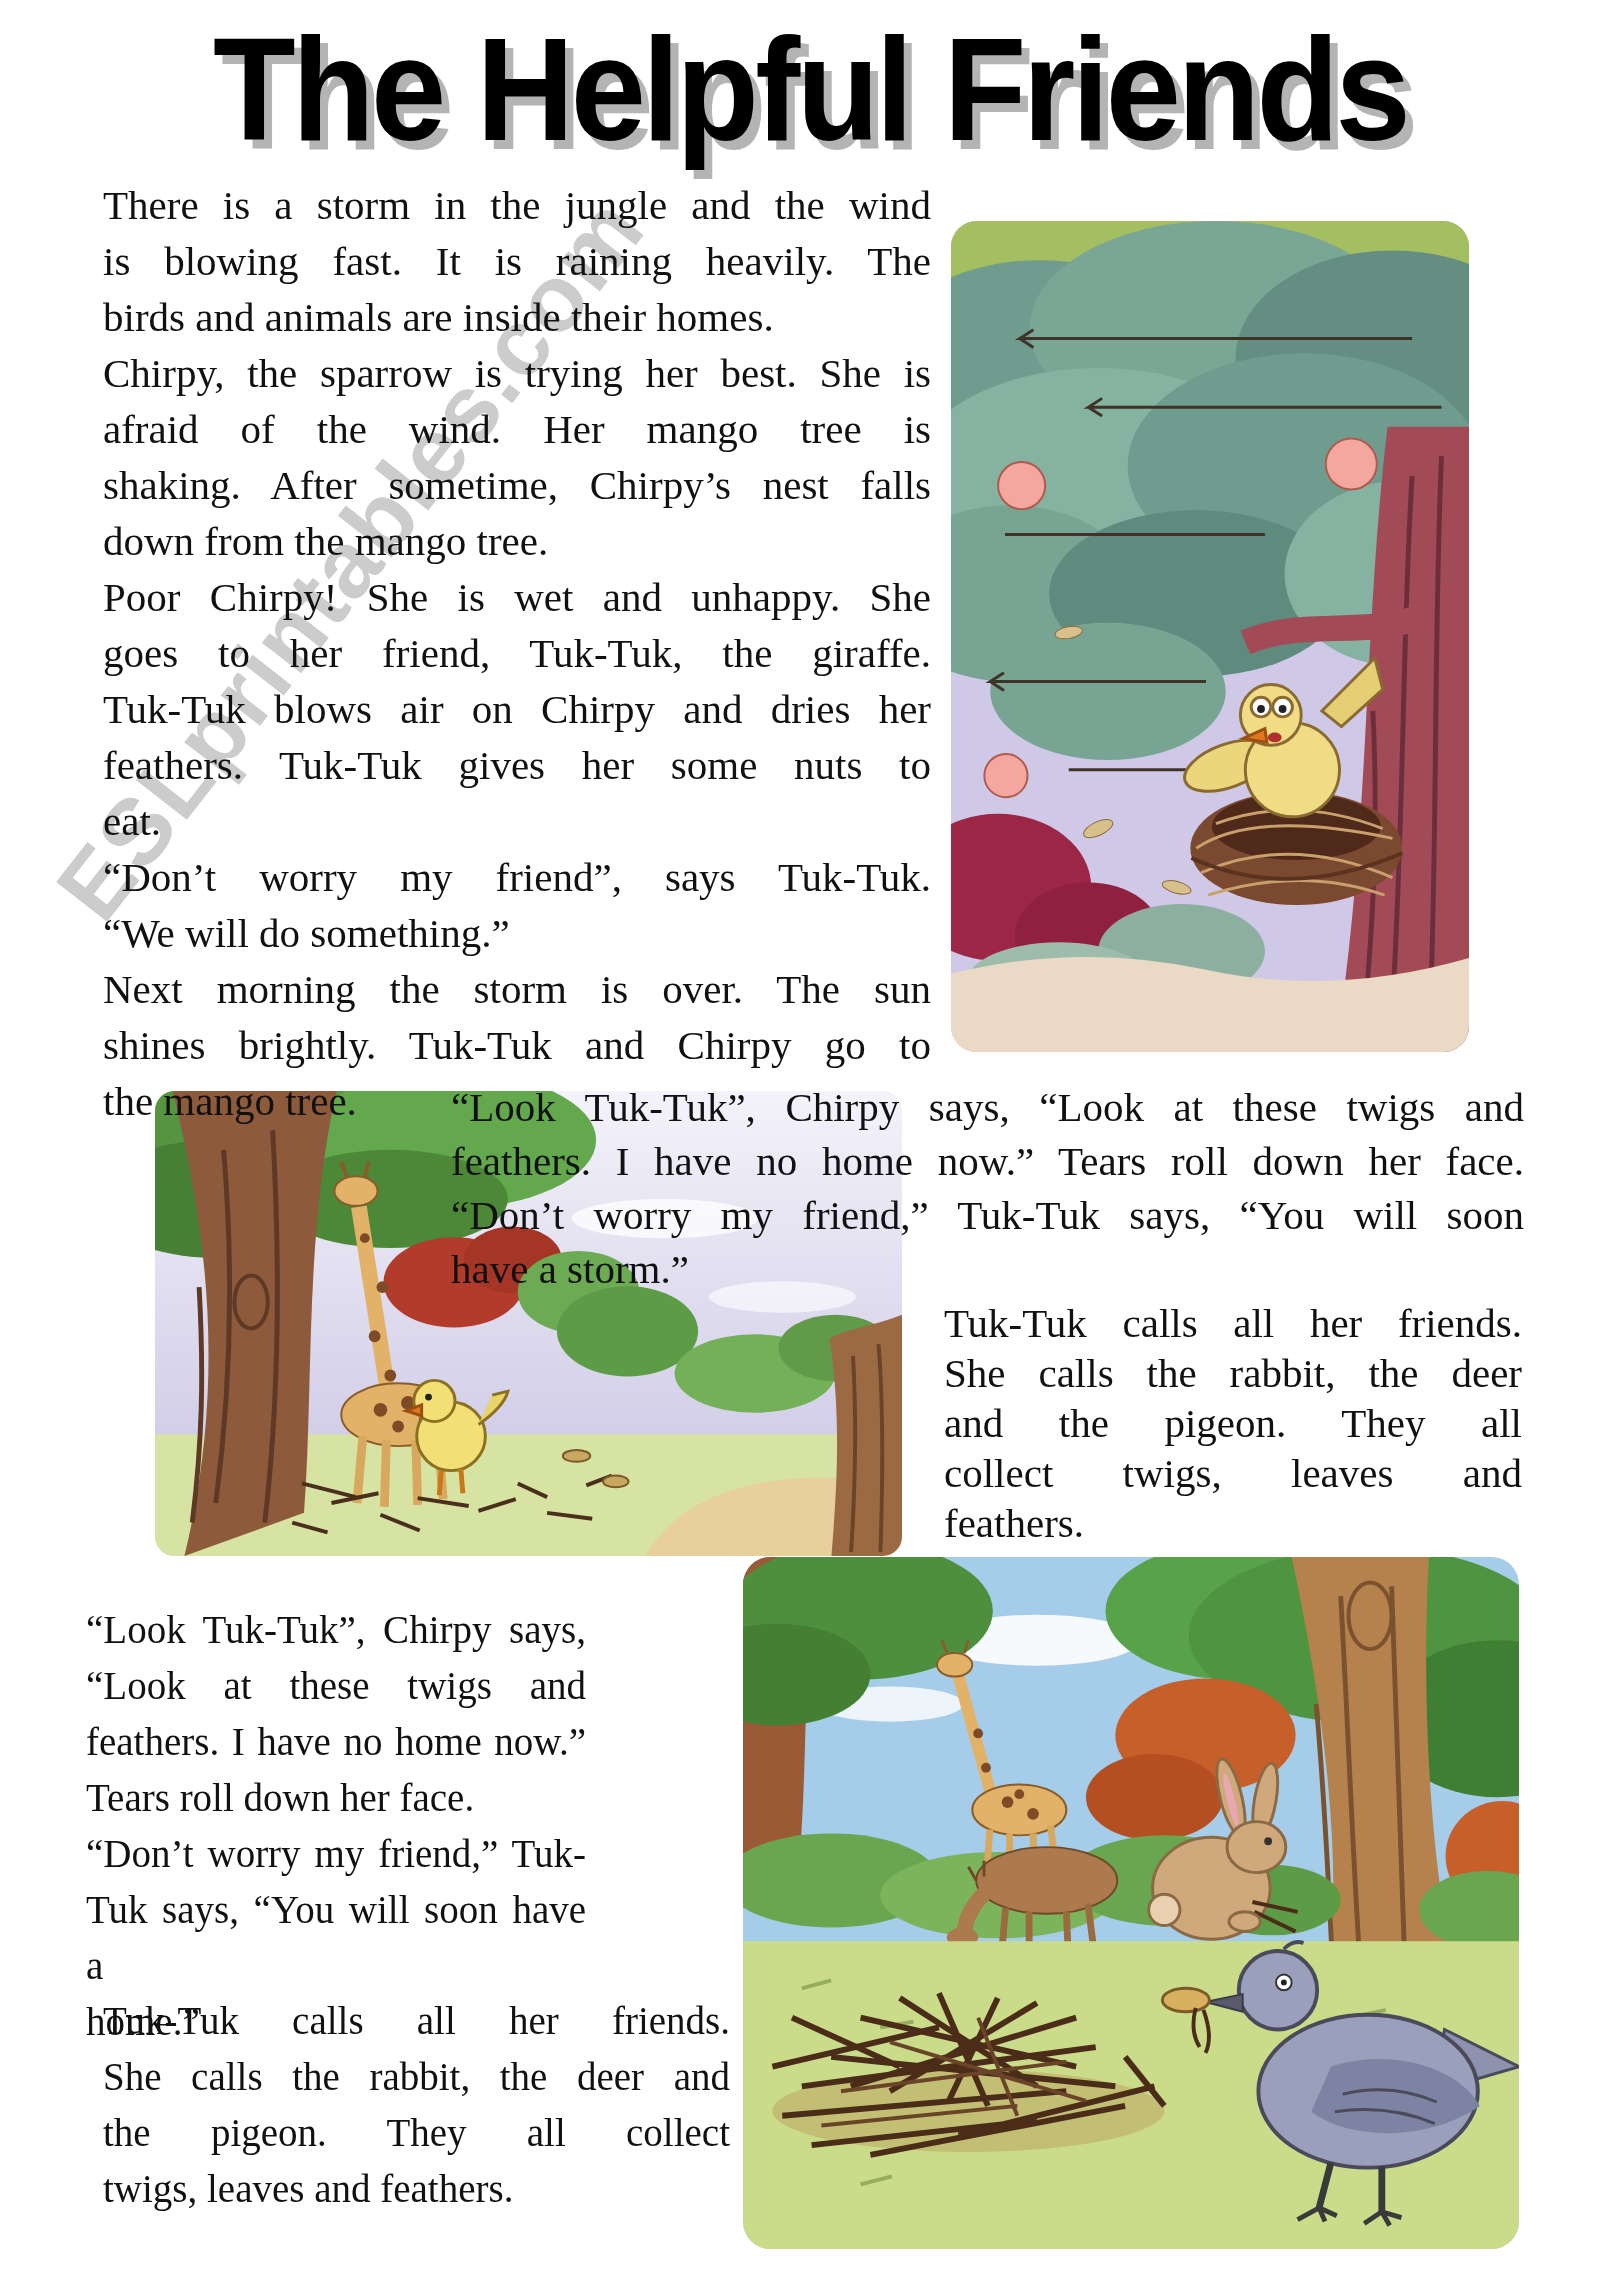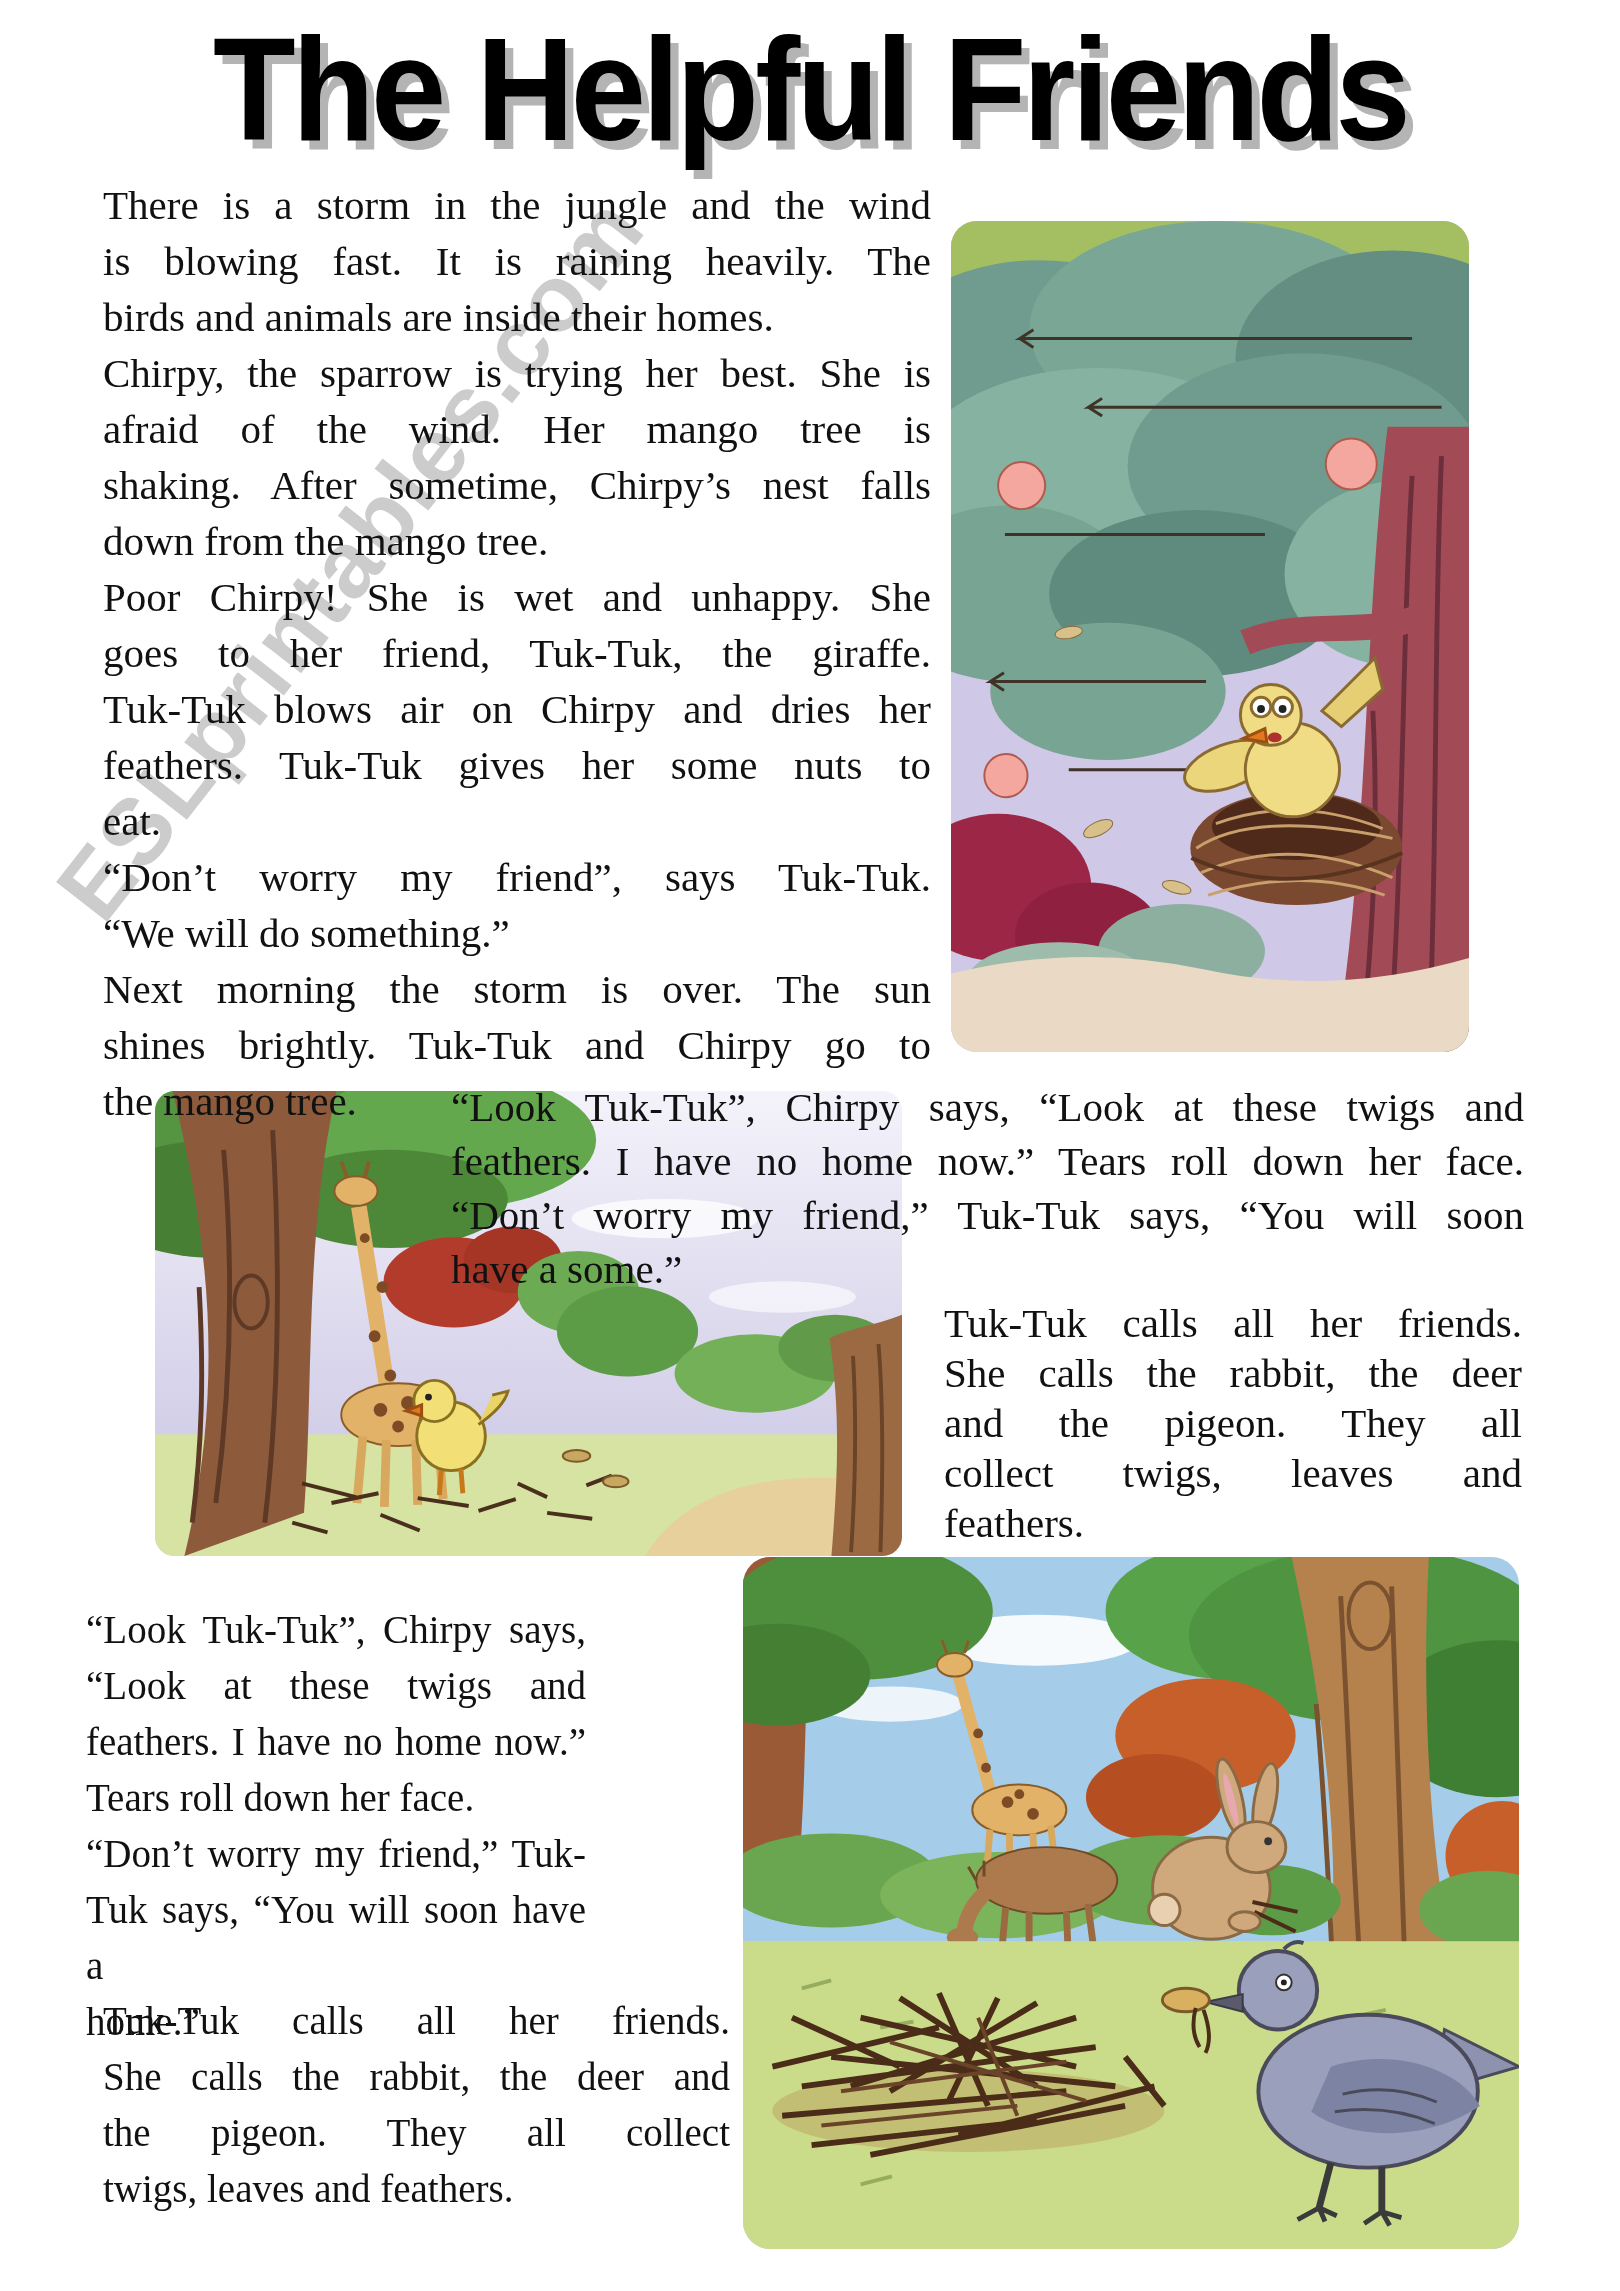--- a/index.html
+++ b/index.html
@@ -119,21 +119,21 @@
         <path d="M320 518 L298 528 L322 532 Z" fill="#e07820" stroke="#9c4f10"></path>
         <ellipse cx="330" cy="527" rx="7" ry="5" fill="#b03030" stroke="none"></ellipse>
       </g>
     </svg>
   </div>
 
   <div id="p2" class="para">
       <div class="tl just">“Look Tuk-Tuk”, Chirpy says, “Look at these twigs and</div>
       <div class="tl just">feathers. I have no home now.” Tears roll down her face.</div>
       <div class="tl just">“Don’t worry my friend,” Tuk-Tuk says, “You will soon</div>
-      <div class="tl">have a some.”</div>
+      <div class="tl">have a storm.”</div>
     </div>
 
   <div id="img2" class="illus" aria-label="Tuk-Tuk the giraffe and Chirpy beside the big tree with twigs and feathers on the ground">
     <svg viewBox="0 0 762 474" preserveAspectRatio="none" aria-hidden="true">
       <defs>
         <linearGradient id="sky2" x1="0" y1="0" x2="0" y2="1">
           <stop offset="0" stop-color="#f4f2fa"></stop>
           <stop offset="1" stop-color="#c6c2e2"></stop>
         </linearGradient>
       </defs>

